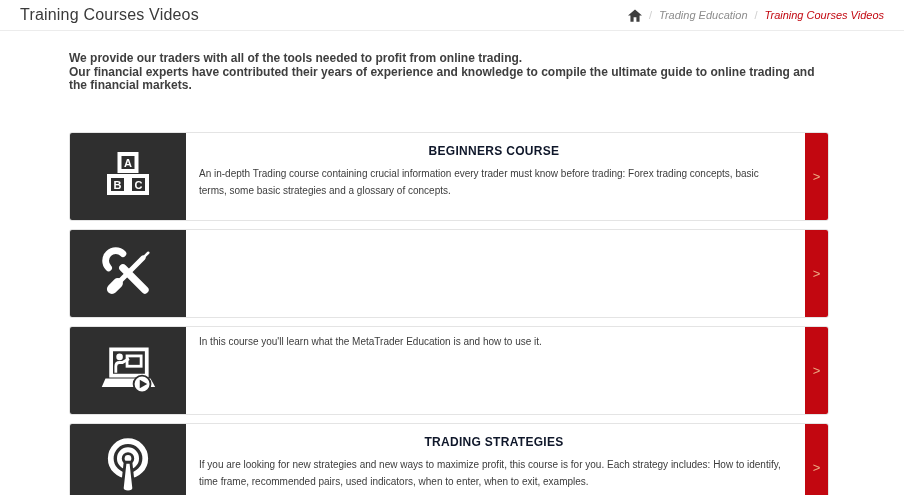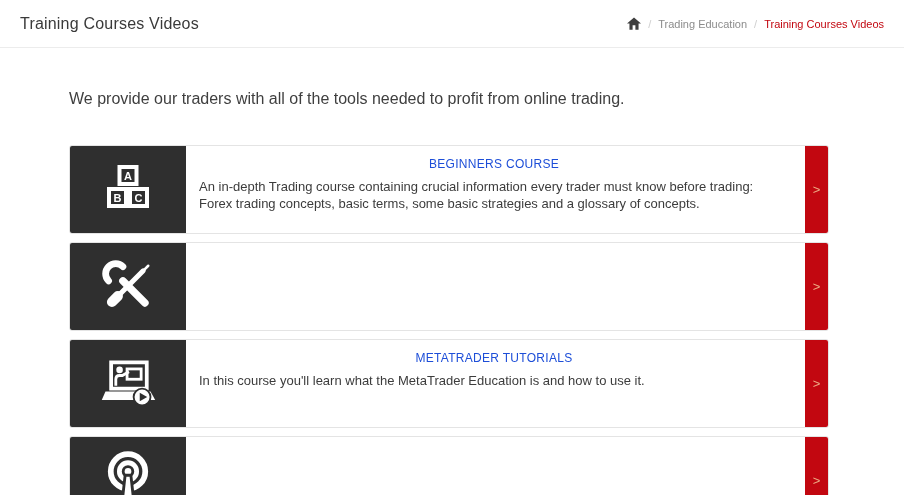--- a/index.html
+++ b/index.html
@@ -1,41 +1,41 @@
 <!DOCTYPE html>
 <html><head>
 <meta charset="utf-8">
 <style>
   * { margin:0; padding:0; box-sizing:border-box; }
   html,body { width:904px; height:495px; overflow:hidden; background:#fff;
     font-family:"Liberation Sans", sans-serif; }
 
   
-  .topbar { height:48px; display:flex; align-items:center; justify-content:space-between;
+  .topbar { height:31px; display:flex; align-items:center; justify-content:space-between;
     padding:0 20px; border-bottom:1px solid #ececec; background:#fff; }
   .page-title { font-size:16px; color:#3a3a3a; font-weight:400; letter-spacing:.2px; }
   .breadcrumb { display:flex; align-items:center; gap:7px; font-size:11px; }
   .breadcrumb .sep { color:#cfcfcf; }
-  .crumb { color:#8c8c8c; text-decoration:none; cursor:pointer; }
+  .crumb { color:#8c8c8c; text-decoration:none; cursor:pointer;font-style:italic; }
   .crumb.active { color:#c20710; }
   .home-link { display:flex; align-items:center; cursor:pointer; }
 
   
   .content { width:760px; margin-left:69px; }
-  .intro { margin-top:44px; font-size:16px; color:#3f3f3f; line-height:13.5px; }
+  .intro { margin-top:21px; font-size:12px; color:#3f3f3f; line-height:13.5px;font-weight:bold; }
   .cards { margin-top:39px; }
 
   .card { position:relative; display:flex; height:89px; margin-bottom:8px;
     border:1px solid #e4e4e4; border-radius:3px; background:#fff; cursor:pointer; }
   .icon-box { flex:none; width:116px; background:#2f2f2f; border-radius:2px 0 0 2px;
     display:flex; align-items:center; justify-content:center; }
   .card-main { flex:1; padding:6px 16px 4px 13px; margin-right:23px; overflow:hidden; }
-  .card-title { text-align:center; color:#1d4ed8; font-size:12px; font-weight:400;
+  .card-title { text-align:center; color:#0f172a; font-size:12px; font-weight:700;
     letter-spacing:.3px; margin:5px 0 7px; }
-  .card-desc { font-size:13px; color:#3c3c3c; line-height:17px; }
+  .card-desc { font-size:10px; color:#3c3c3c; line-height:17px; }
   .arrow-strip { position:absolute; top:0; right:0; bottom:0; width:23px;
     background:#c20710; border-radius:0 2px 2px 0; display:flex; align-items:center;
     justify-content:center; color:#edae85; font-size:13px; }
 </style>
 </head>
 <body>
 
 <div class="topbar">
   <div class="page-title">Training Courses Videos</div>
   <div class="breadcrumb">
@@ -47,20 +47,21 @@
     <span class="sep">/</span>
     <span class="crumb">Trading Education</span>
     <span class="sep">/</span>
     <span class="crumb active">Training Courses Videos</span>
   </div>
 </div>
 
 <div class="content">
   <div class="intro">
     <div>We provide our traders with all of the tools needed to profit from online trading.</div>
+    <div>Our financial experts have contributed their years of experience and knowledge to compile the ultimate guide to online trading and the financial markets.</div>
   </div>
 
   <div class="cards">
 
     <div class="card">
       <div class="icon-box">
         <svg width="52" height="50" viewBox="0 0 52 50">
           <g fill="#2f2f2f" stroke="#fff" stroke-width="4">
             <rect x="17.5" y="3" width="17" height="17"></rect>
             <rect x="7" y="25" width="17" height="17"></rect>
@@ -107,38 +108,39 @@
           <rect x="14" y="4" width="38" height="28" fill="none" stroke="#fff" stroke-width="4"></rect>
           <rect x="31" y="11" width="15" height="11" fill="none" stroke="#fff" stroke-width="3"></rect>
           <circle cx="23" cy="12" r="3.5" fill="#fff"></circle>
           <path d="M19 29 v-7 q0-4 4-4 l3 0 7-4" stroke="#fff" stroke-width="3" fill="none"></path>
           <path d="M8 35 h48 l5 9 H4 z" fill="#fff"></path>
           <circle cx="47" cy="41" r="9" fill="#fff" stroke="#2f2f2f" stroke-width="2"></circle>
           <path d="M44.5 36.5 l8 4.5 -8 4.5 z" fill="#2f2f2f"></path>
         </svg>
       </div>
       <div class="card-main">
-        <div class="card-title">METATRADER TUTORIALS</div>
         <div class="card-desc">In this course you'll learn what the MetaTrader Education is and how to use it.</div>
       </div>
       <div class="arrow-strip">
         <span>&gt;</span>
       </div>
     </div>
 
     <div class="card">
       <div class="icon-box">
         <svg width="46" height="60" viewBox="0 0 48 62">
           <circle cx="24" cy="22" r="18" fill="none" stroke="#fff" stroke-width="6"></circle>
           <circle cx="24" cy="22" r="9" fill="none" stroke="#fff" stroke-width="5"></circle>
           <circle cx="24" cy="22" r="3.5" fill="#fff"></circle>
           <path d="M21 26 L18 53 a6 4 0 0 0 12 0 L27 26 z" fill="#fff" stroke="#2f2f2f" stroke-width="3"></path>
         </svg>
       </div>
       <div class="card-main">
+        <div class="card-title">TRADING STRATEGIES</div>
+        <div class="card-desc">If you are looking for new strategies and new ways to maximize profit, this course is for you. Each strategy includes: How to identify, time frame, recommended pairs, used indicators, when to enter, when to exit, examples.</div>
       </div>
       <div class="arrow-strip">
         <span>&gt;</span>
       </div>
     </div>
 
   </div>
 </div>
 
 </body></html>

